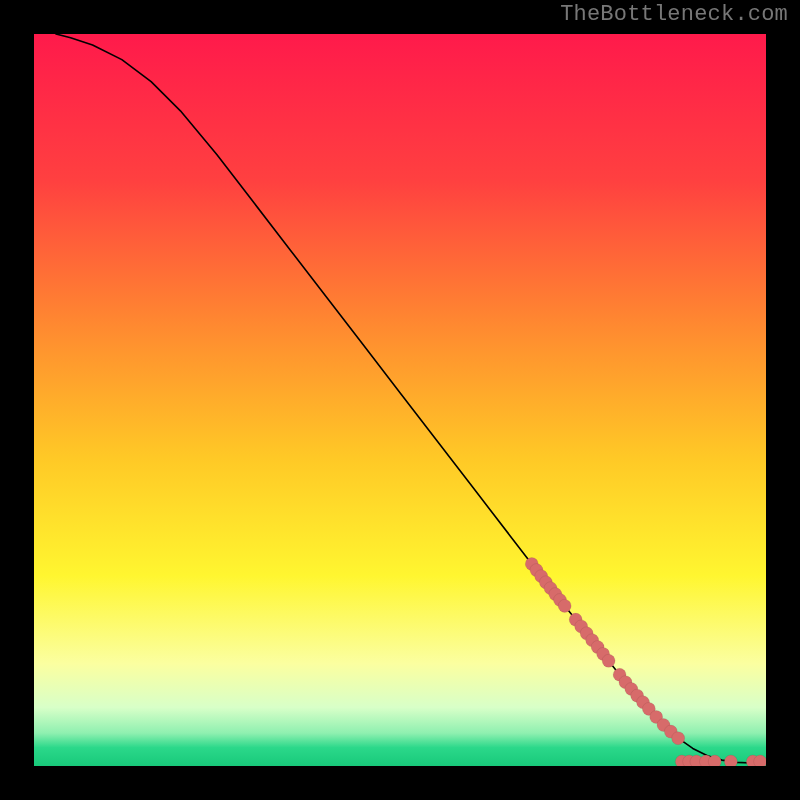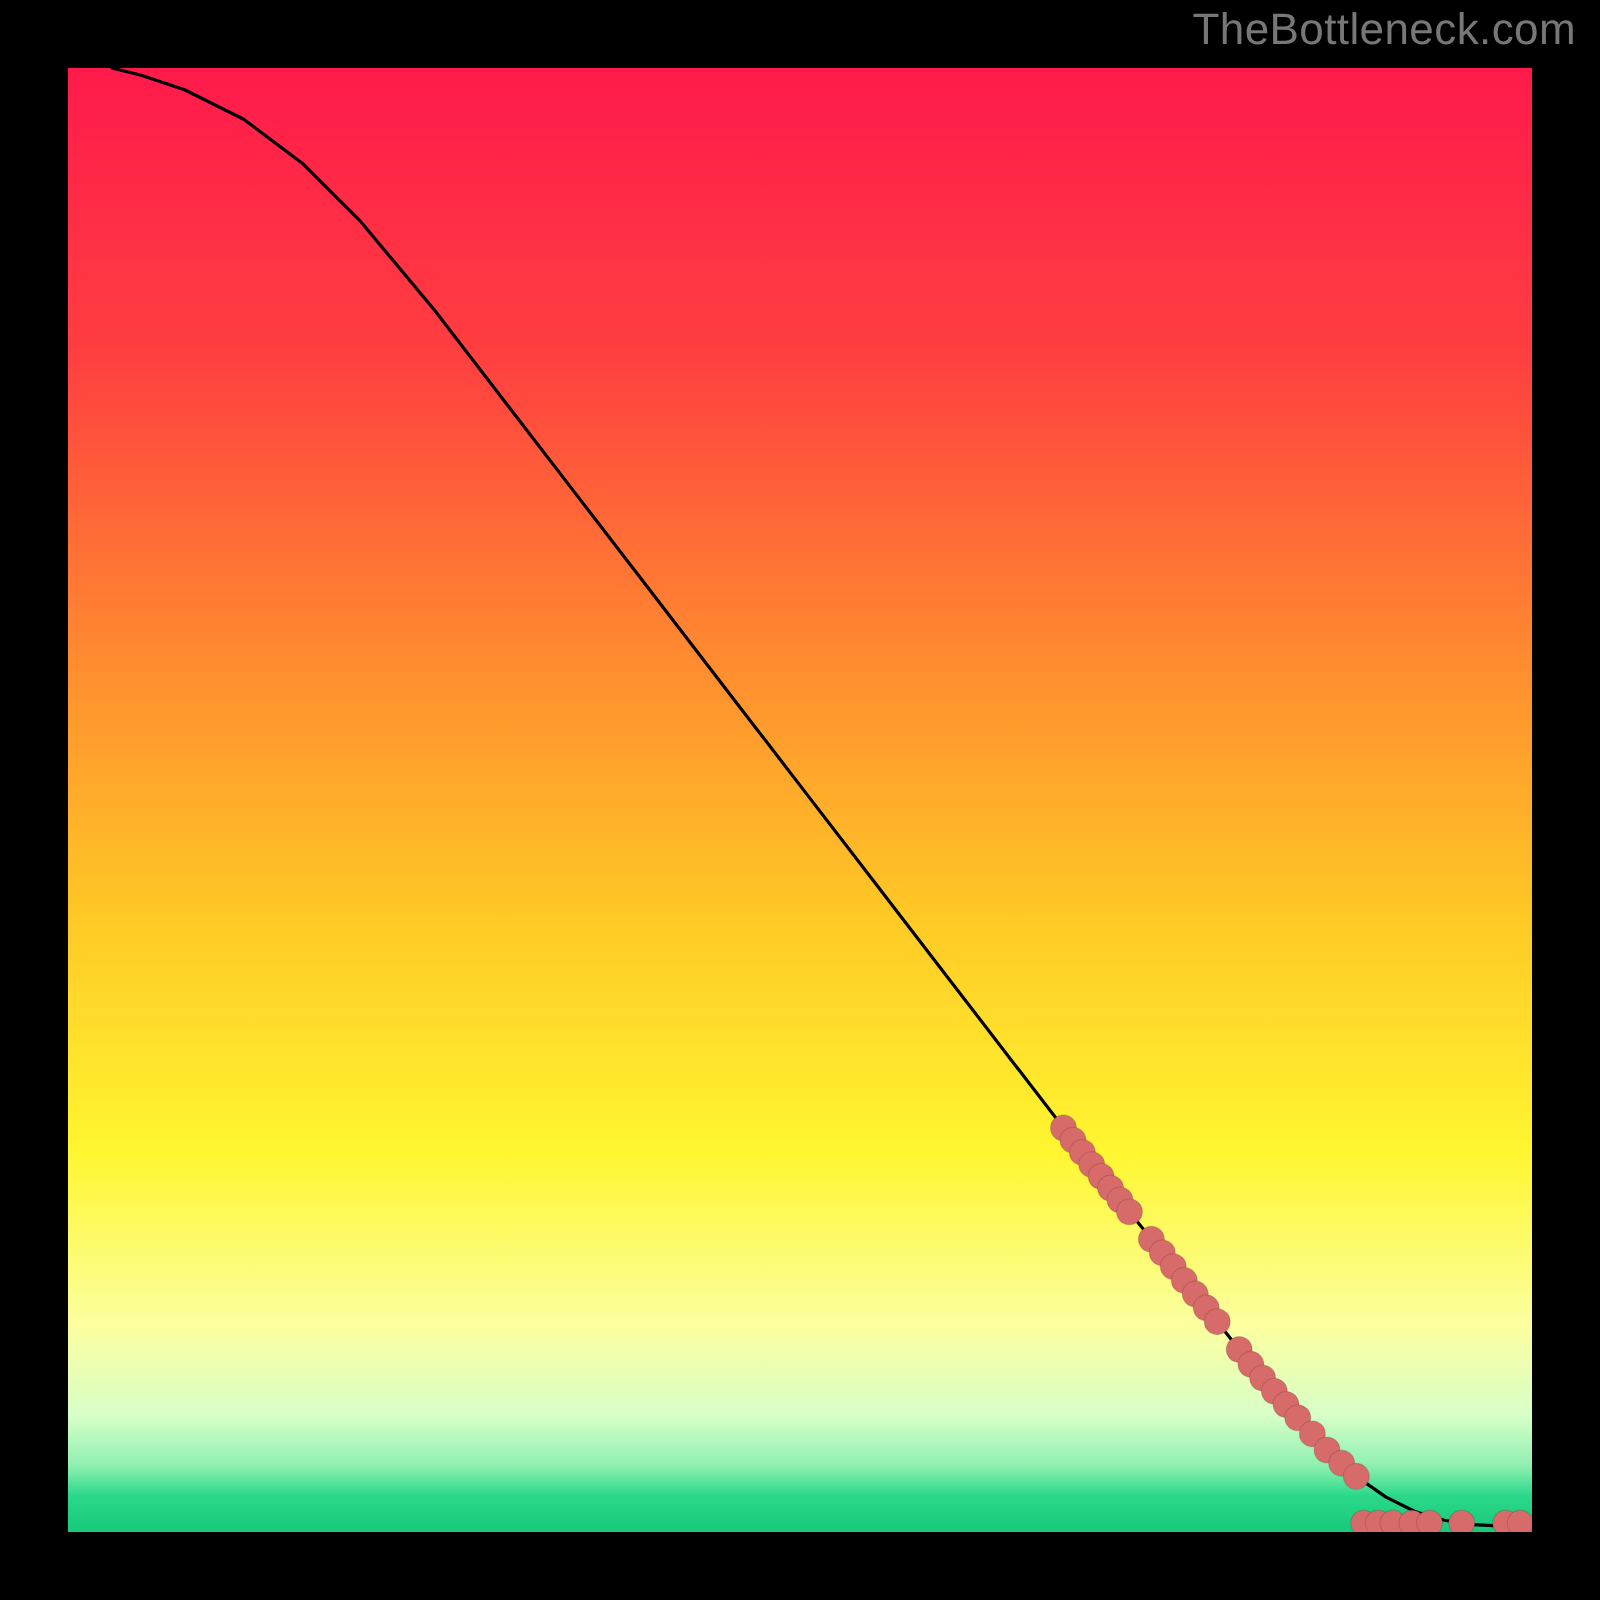--- a/index.html
+++ b/index.html
@@ -9,20 +9,21 @@
     height: 800px;
     background: #000;
     overflow: hidden;
     font-family: Arial, Helvetica, sans-serif;
   }
   .stage {
     position: relative;
     width: 800px;
     height: 644px;
     background: #000;
+    font-family: Liberation Mono, monospace;
   }
   .attribution {
     position: absolute;
     top: 2px;
     right: 12px;
     color: #777;
     font-size: 22px;
     font-weight: 500;
     letter-spacing: 0.2px;
     z-index: 5;

